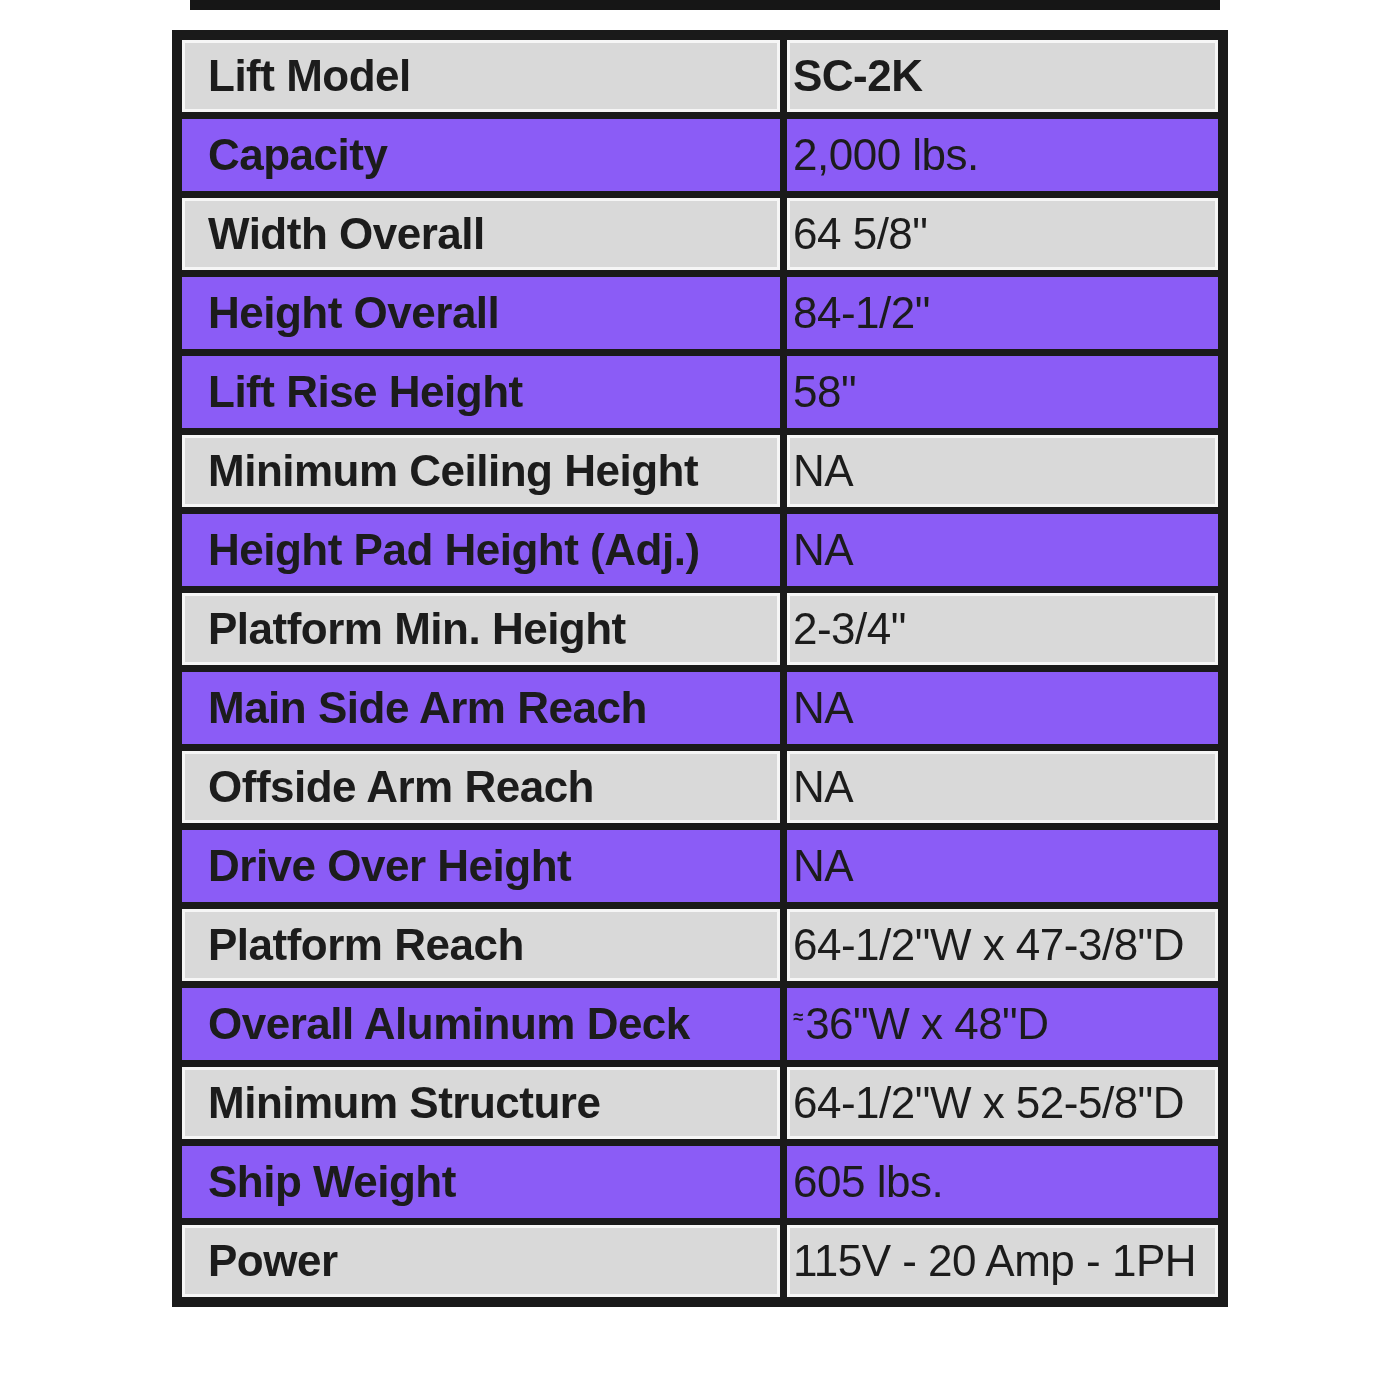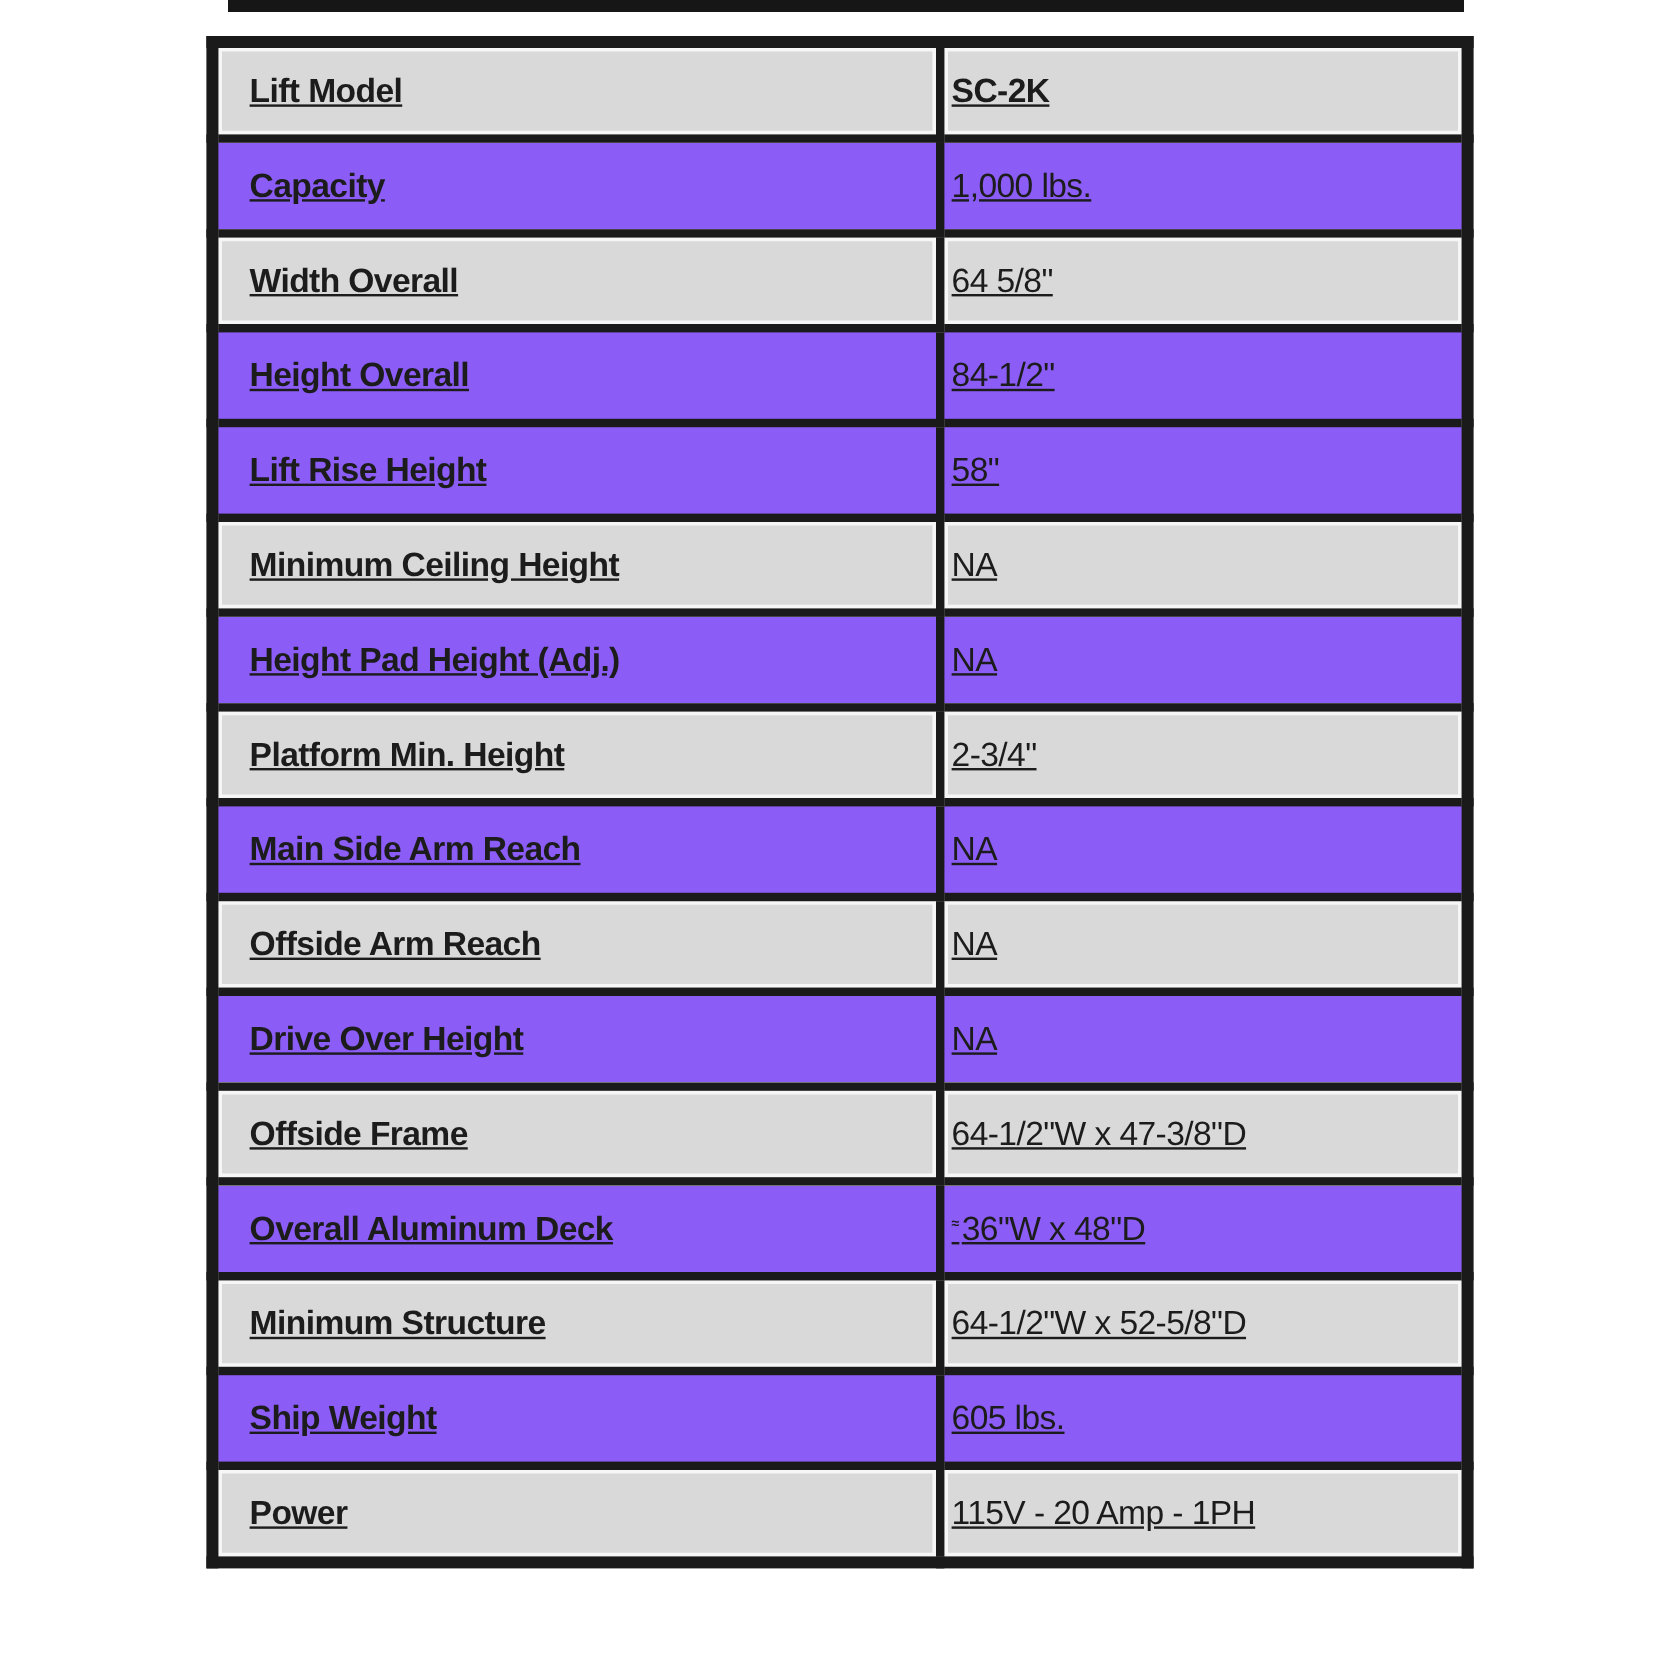--- a/index.html
+++ b/index.html
@@ -35,25 +35,24 @@
     border-collapse: collapse;
     table-layout: fixed;
     border: 10px solid #1a1a1a;
     background: #fdfdfd;
   }
   table.spec-table td {
     border: 7px solid #1a1a1a;
     height: 70px;
     vertical-align: middle;
     color: #1c1c1c;
-    font-size: 28px;
+    font-size: 44px;
     letter-spacing: -0.5px;
     overflow: hidden;
     white-space: nowrap;
-    text-decoration: underline;
   }
   td.label-cell {
     width: 571px;
     text-align: left;
     padding-left: 26px;
     font-weight: 700;
   }
   td.value-cell {
     font-weight: 400;
     padding: 0 6px;
@@ -81,21 +80,21 @@
   <div class="top-strip"></div>
 
   <table class="spec-table">
     <tbody id="spec-tbody">
         <tr class="shaded">
           <td class="label-cell">Lift Model</td>
           <td class="value-cell bold">SC-2K</td>
         </tr>
         <tr class="plain">
           <td class="label-cell">Capacity</td>
-          <td class="value-cell">1,000 lbs.</td>
+          <td class="value-cell">2,000 lbs.</td>
         </tr>
         <tr class="shaded">
           <td class="label-cell">Width Overall</td>
           <td class="value-cell">64 5/8"</td>
         </tr>
         <tr class="plain">
           <td class="label-cell">Height Overall</td>
           <td class="value-cell">84-1/2"</td>
         </tr>
         <tr class="plain">
@@ -120,21 +119,21 @@
         </tr>
         <tr class="shaded">
           <td class="label-cell">Offside Arm Reach</td>
           <td class="value-cell">NA</td>
         </tr>
         <tr class="plain">
           <td class="label-cell">Drive Over Height</td>
           <td class="value-cell">NA</td>
         </tr>
         <tr class="shaded">
-          <td class="label-cell">Offside Frame</td>
+          <td class="label-cell">Platform Reach</td>
           <td class="value-cell">64-1/2"W x 47-3/8"D</td>
         </tr>
         <tr class="plain">
           <td class="label-cell">Overall Aluminum Deck</td>
           <td class="value-cell"><span class="sup-mark">≈</span><span>36"W x 48"D</span></td>
         </tr>
         <tr class="shaded">
           <td class="label-cell">Minimum Structure</td>
           <td class="value-cell">64-1/2"W x 52-5/8"D</td>
         </tr>

